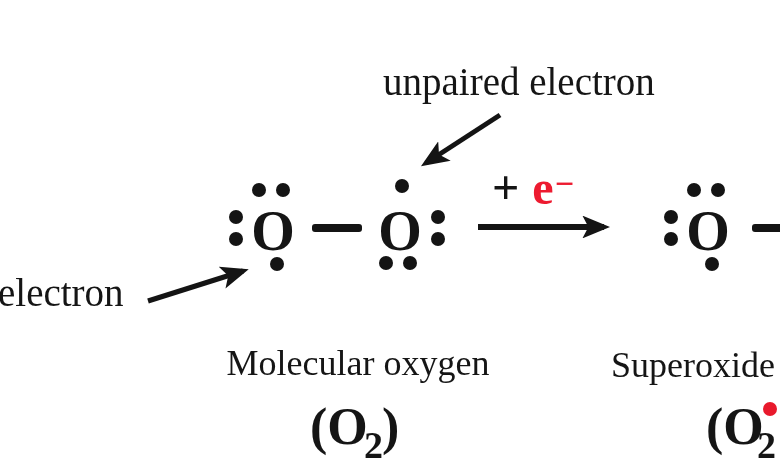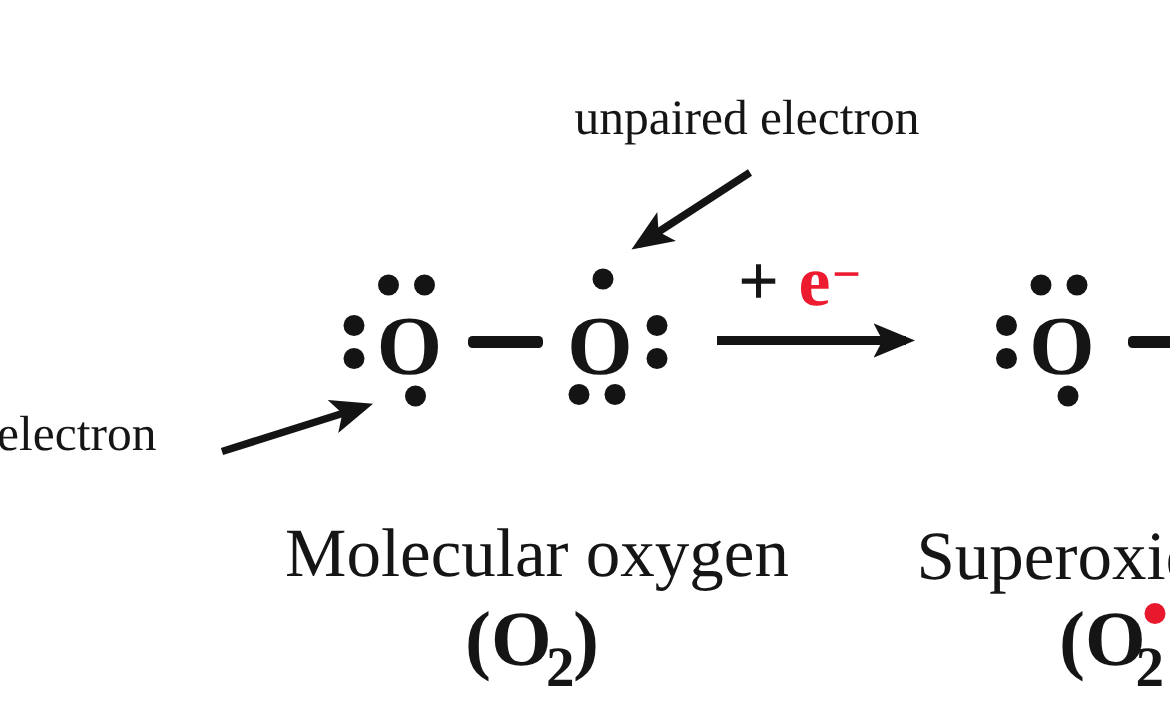--- a/index.html
+++ b/index.html
@@ -2,22 +2,22 @@
 <html><head>
 <meta charset="utf-8">
 <style>
   html,body{margin:0;padding:0;background:#fff;}
   .canvas{
     position:relative;width:780px;height:470px;background:#ffffff;
     overflow:hidden;font-family:"Liberation Serif","DejaVu Serif",serif;
     color:#151515;
   }
   .label{position:absolute;white-space:nowrap;line-height:1.05;}
-  .annot{font-size:33px;}
-  .name{font-size:46px;}
+  .annot{font-size:39px;}
+  .name{font-size:36px;}
   
   .atom{position:absolute;width:90px;height:90px;}
   .symbol{
     position:absolute;left:45px;top:48px;transform:translate(-50%,-50%);
     font-size:56px;font-weight:bold;line-height:1;
   }
   .edot{position:absolute;width:14px;height:14px;border-radius:50%;background:#141414;}
   .bond{position:absolute;height:8px;background:#141414;border-radius:3px;}
   .arrow-svg{position:absolute;overflow:visible;}
   

